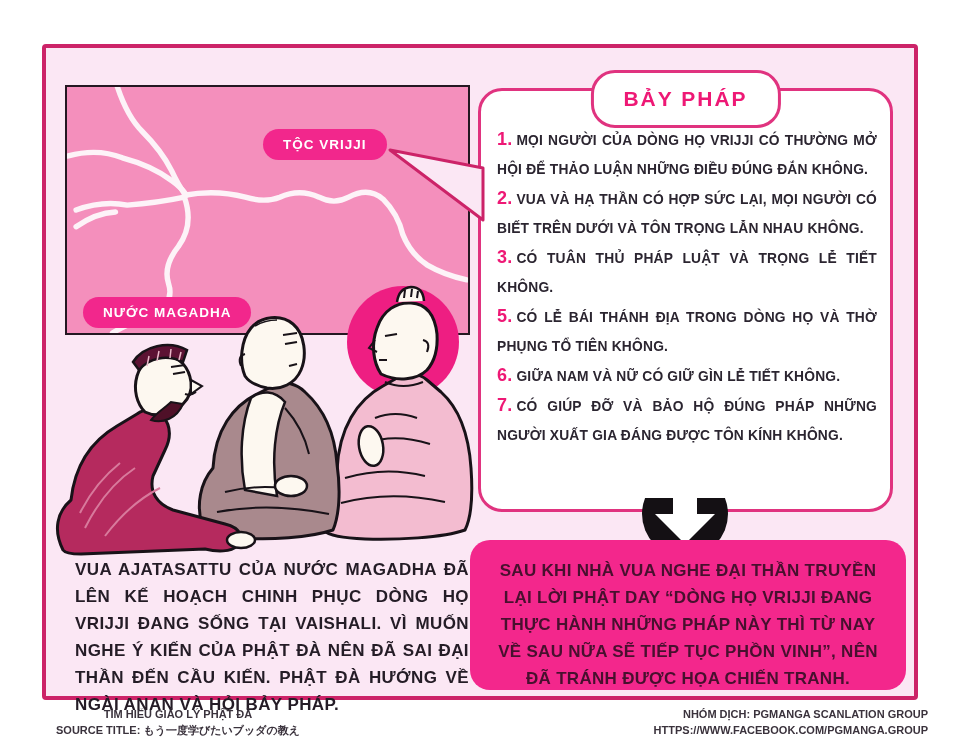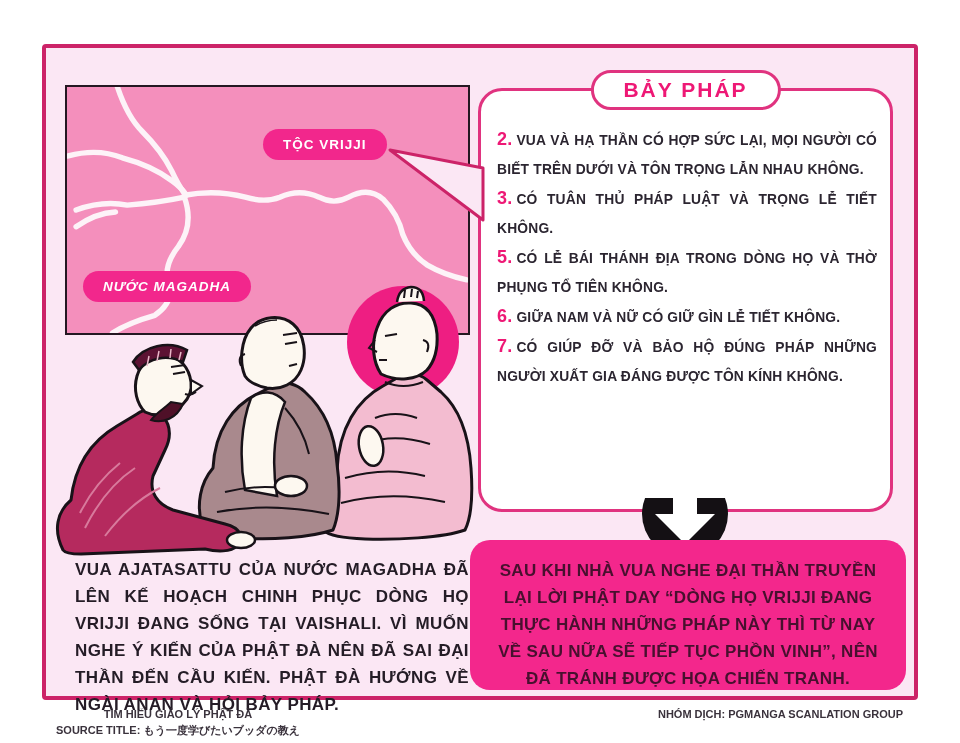--- a/index.html
+++ b/index.html
@@ -11,50 +11,50 @@
 
   .map { position:absolute; left:65px; top:85px; width:405px; height:250px;
     background:#f48fbc; border:2px solid #241721; z-index:1; }
   .map svg { display:block; width:100%; height:100%; }
 
   .overlay-svg { position:absolute; left:0; top:0; width:960px; height:743px; z-index:3; pointer-events:none; }
 
   .map-pill { position:absolute; background:#f2278c; color:#fff; font-weight:bold;
     font-size:13.5px; letter-spacing:1px; padding:8px 20px; border-radius:18px; z-index:4; white-space:nowrap;text-align:center; }
   .pill-vrijji { left:263px; top:129px; }
-  .pill-magadha { left:83px; top:271px;font-style:italic; }
+  .pill-magadha { left:83px; top:297px; }
 
   .figures { position:absolute; left:45px; top:278px; width:440px; height:282px; z-index:2; }
 
   .dharma-panel { position:absolute; left:478px; top:88px; width:415px; height:424px;
     background:#ffffff; border:3px solid #e0337f; border-radius:24px; z-index:2;
     padding:34px 13px 8px 16px; }
   .dharma-pill { position:absolute; top:-21px; left:50%; transform:translateX(-50%);
-    background:#ffffff; border:3px solid #e0337f; border-radius:24px; padding:5px 30px;
+    background:#ffffff; border:3px solid #e0337f; border-radius:24px; padding:14px 30px;
     color:#ee1875; font-weight:bold; font-size:21px; letter-spacing:2px; white-space:nowrap; }
   .dharma-list { list-style:none; }
   .dharma-list li { font-size:13.8px; font-weight:bold; color:#2b2530; line-height:29px;
     text-align:justify; letter-spacing:0.2px; }
   .dharma-list .num { color:#ee1875; font-size:18px; margin-right:4px; }
 
   .down-arrow { position:absolute; left:642px; top:498px; width:86px; height:60px; z-index:2; }
 
   .conclusion-box { position:absolute; left:470px; top:540px; width:436px; height:150px;
     background:#f3278c; border-radius:20px; z-index:2; padding:17px 22px;
     color:#47102e; font-weight:bold; font-size:17px; line-height:27px; text-align:center;
     letter-spacing:0.3px; }
 
   .story-text { position:absolute; left:75px; top:556px; width:394px; z-index:2;
     font-size:17px; font-weight:bold; color:#241c26; line-height:27px; letter-spacing:0.4px;
     text-align:justify; }
 
   .footer { position:absolute; top:706px; font-size:11px; font-weight:bold; color:#3a323c;
     line-height:16px; z-index:2; }
   .footer-left { left:56px; text-align:center; }
-  .footer-right { right:57px; text-align:right; }
+  .footer-right { right:32px; text-align:right; }
 </style>
 </head>
 <body>
 
 <div class="page">
 
   <div class="main-panel"></div>
 
   <div class="map">
     <svg viewBox="0 0 405 250">
@@ -142,20 +142,21 @@
     <g stroke="#181218" stroke-width="2" fill="none">
       <path d="M128,96 L140,94"></path>
       <path d="M126,89 L140,87"></path>
       <path d="M140,116 Q146,118 151,114"></path>
     </g>
   </svg>
 
   <div class="dharma-panel">
     <div class="dharma-pill"><span>BẢY PHÁP</span></div>
     <ol class="dharma-list">
+      <li><span class="num">1.</span><span>MỌI NGƯỜI CỦA DÒNG HỌ VRIJJI CÓ THƯỜNG MỞ HỘI ĐỂ THẢO LUẬN NHỮNG ĐIỀU ĐÚNG ĐẮN KHÔNG.</span></li>
       <li><span class="num">2.</span><span>VUA VÀ HẠ THẦN CÓ HỢP SỨC LẠI, MỌI NGƯỜI CÓ BIẾT TRÊN DƯỚI VÀ TÔN TRỌNG LẪN NHAU KHÔNG.</span></li>
       <li><span class="num">3.</span><span>CÓ TUÂN THỦ PHÁP LUẬT VÀ TRỌNG LỄ TIẾT KHÔNG.</span></li>
       <li><span class="num">5.</span><span>CÓ LỄ BÁI THÁNH ĐỊA TRONG DÒNG HỌ VÀ THỜ PHỤNG TỔ TIÊN KHÔNG.</span></li>
       <li><span class="num">6.</span><span>GIỮA NAM VÀ NỮ CÓ GIỮ GÌN LỄ TIẾT KHÔNG.</span></li>
       <li><span class="num">7.</span><span>CÓ GIÚP ĐỠ VÀ BẢO HỘ ĐÚNG PHÁP NHỮNG NGƯỜI XUẤT GIA ĐÁNG ĐƯỢC TÔN KÍNH KHÔNG.</span></li>
     </ol>
   </div>
 
   <svg class="down-arrow" viewBox="0 0 86 60">
     <circle cx="43" cy="16" r="43" fill="#141014"></circle>
@@ -166,15 +167,16 @@
   <div class="conclusion-box"><span>SAU KHI NHÀ VUA NGHE ĐẠI THẦN TRUYỀN LẠI LỜI PHẬT DAY “DÒNG HỌ VRIJJI ĐANG THỰC HÀNH NHỮNG PHÁP NÀY THÌ TỪ NAY VỀ SAU NỮA SẼ TIẾP TỤC PHỒN VINH”, NÊN ĐÃ TRÁNH ĐƯỢC HỌA CHIẾN TRANH.</span></div>
 
   <div class="story-text"><span>VUA AJATASATTU CỦA NƯỚC MAGADHA ĐÃ LÊN KẾ HOẠCH CHINH PHỤC DÒNG HỌ VRIJJI ĐANG SỐNG TẠI VAISHALI. VÌ MUỐN NGHE Ý KIẾN CỦA PHẬT ĐÀ NÊN ĐÃ SAI ĐẠI THẦN ĐẾN CẦU KIẾN. PHẬT ĐÀ HƯỚNG VỀ NGÀI ANAN VÀ HỎI BẢY PHÁP.</span></div>
 
   <div class="footer footer-left">
     <div>TÌM HIỂU GIÁO LÝ PHẬT ĐÀ</div>
     <div>SOURCE TITLE: もう一度学びたいブッダの教え</div>
   </div>
   <div class="footer footer-right">
     <div>NHÓM DỊCH: PGMANGA SCANLATION GROUP</div>
+    <div>HTTPS://WWW.FACEBOOK.COM/PGMANGA.GROUP</div>
   </div>
 
 </div>
 
 </body></html>

